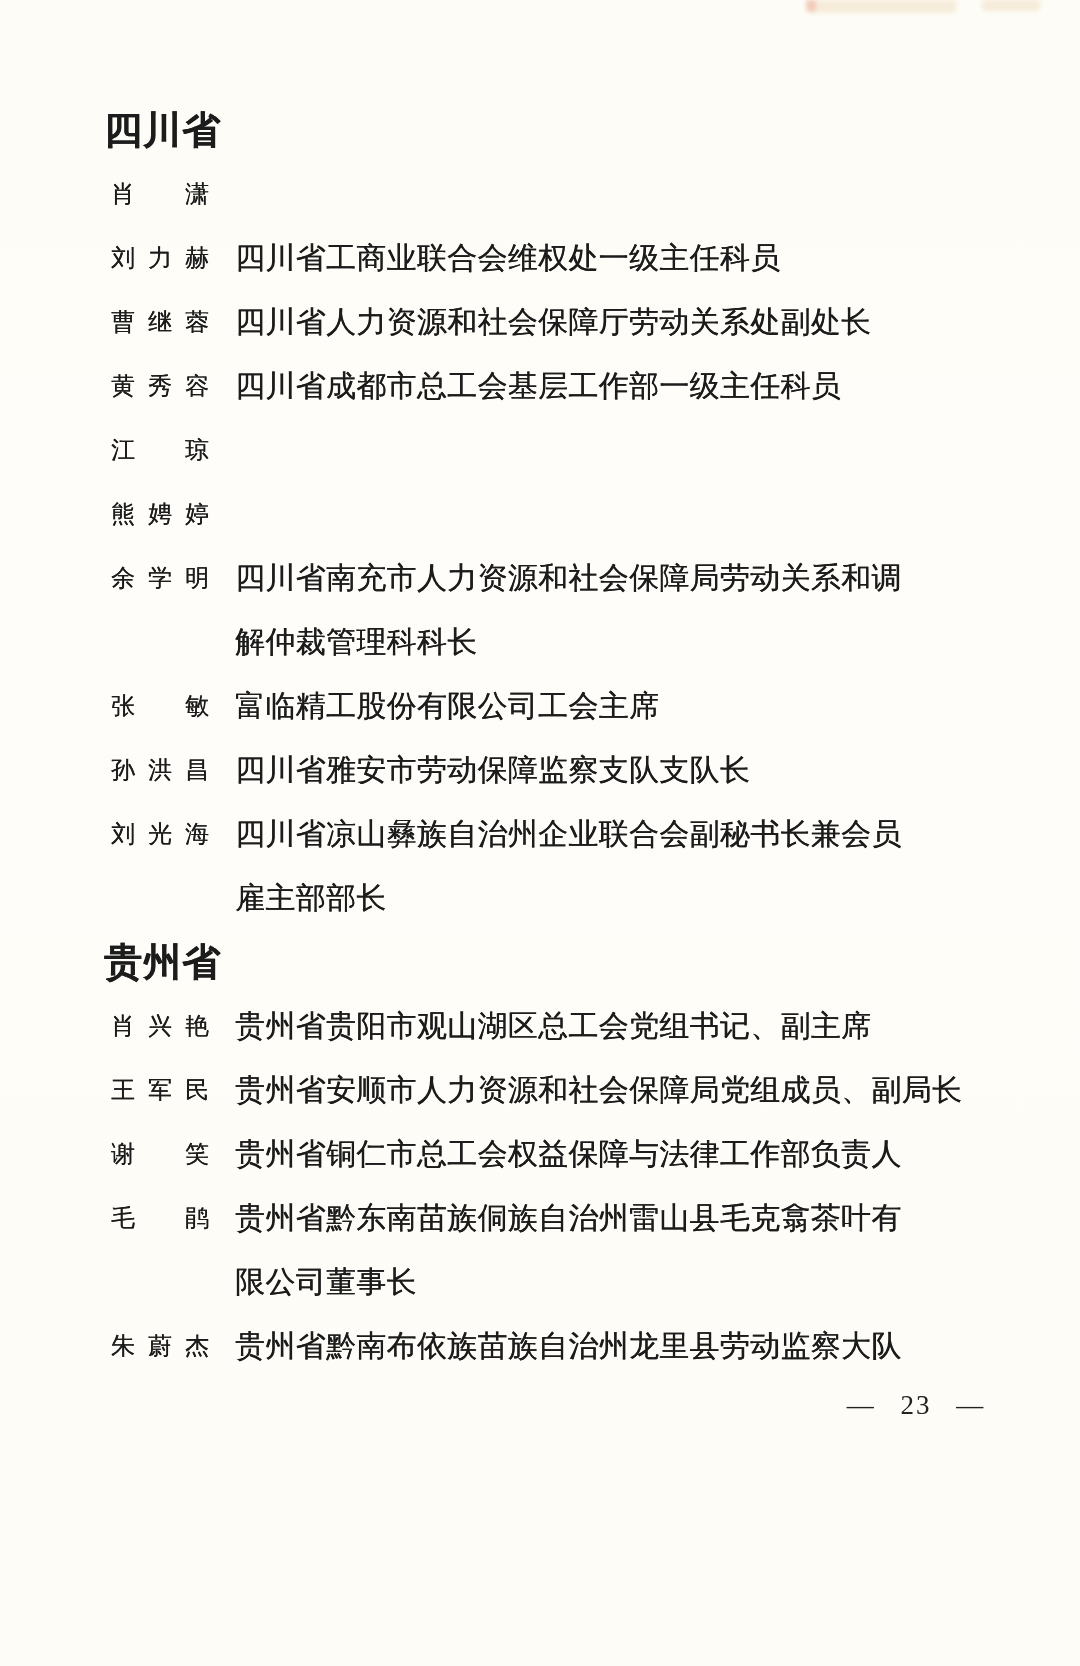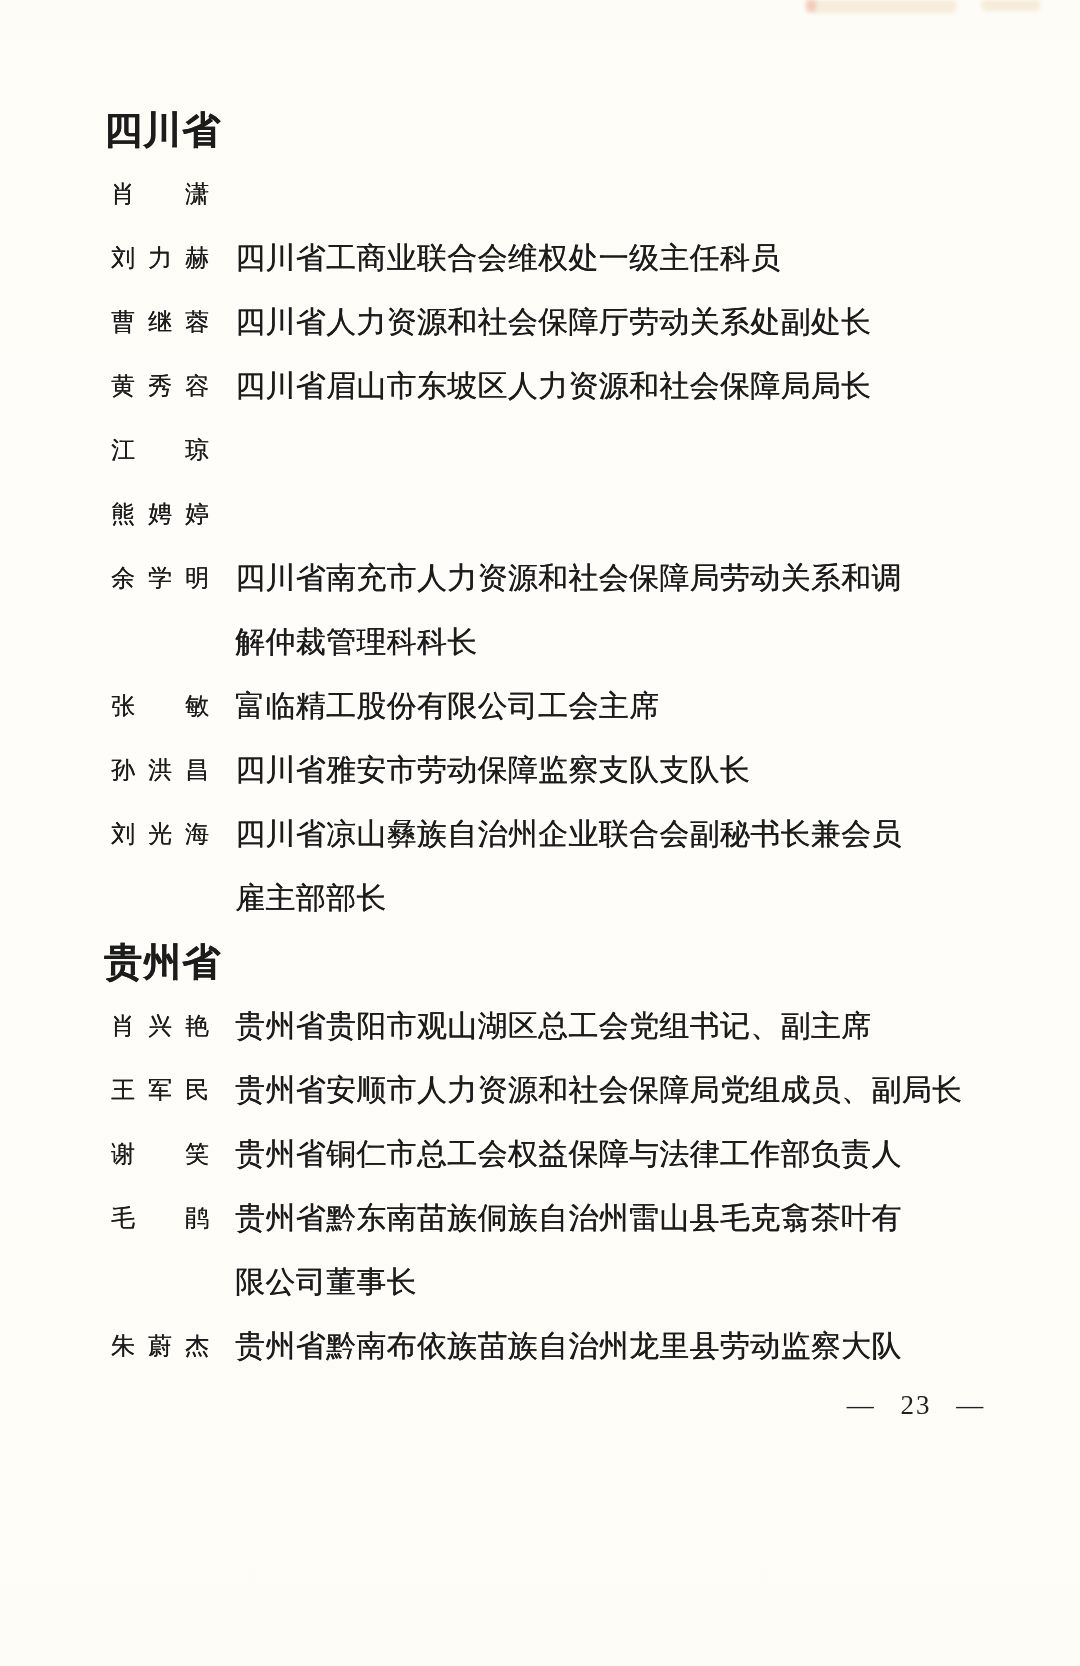--- a/index.html
+++ b/index.html
@@ -111,21 +111,21 @@
     <div class="entry">
       <span class="entry-name">曹继蓉</span>
       <div class="entry-pos">
         <div class="pos-line">四川省人力资源和社会保障厅劳动关系处副处长</div>
       </div>
     </div>
 
     <div class="entry">
       <span class="entry-name">黄秀容</span>
       <div class="entry-pos">
-        <div class="pos-line">四川省眉山市东坡区人力资源和社会保障局局长</div>
+        <div class="pos-line">四川省成都市总工会基层工作部一级主任科员</div>
       </div>
     </div>
 
     <div class="entry">
       <span class="entry-name">江琼</span>
     </div>
 
     <div class="entry">
       <span class="entry-name">熊娉婷</span>
     </div>

